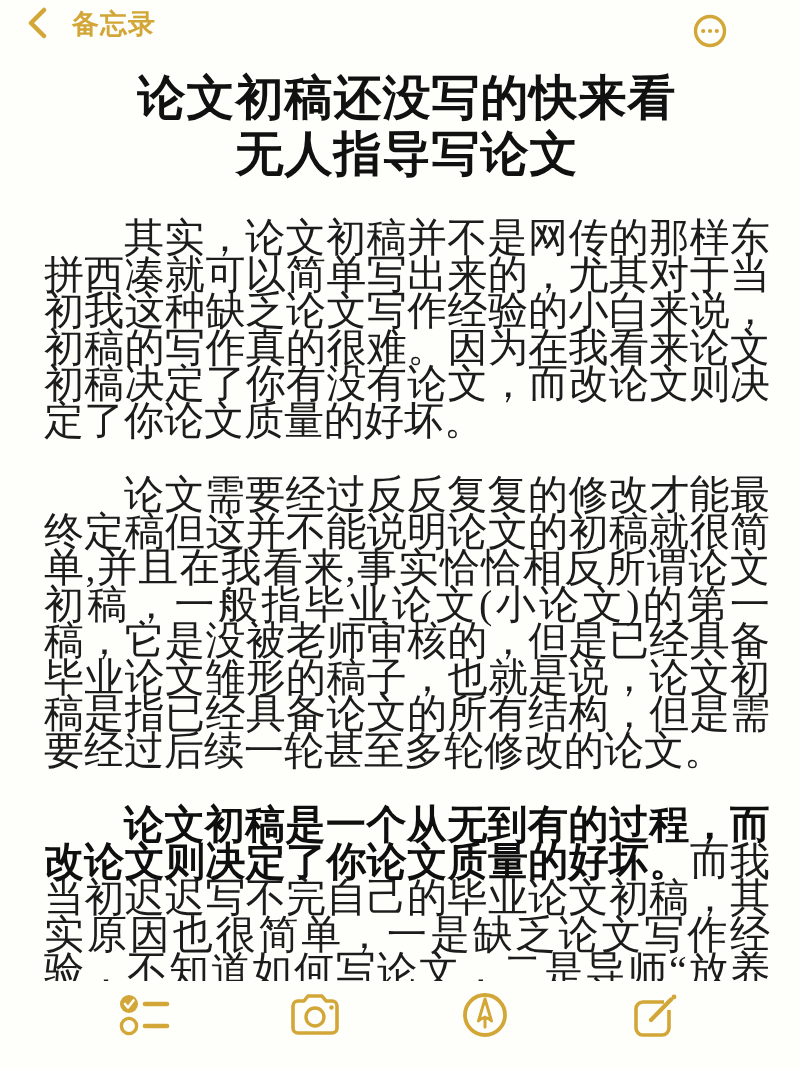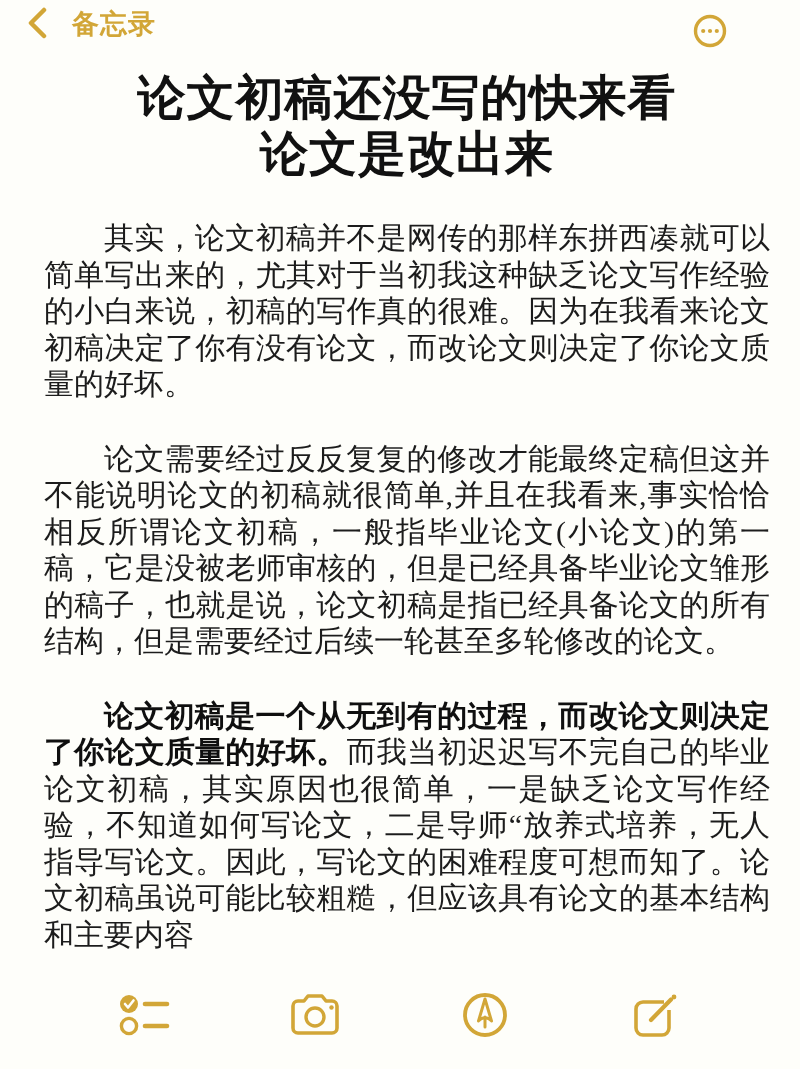--- a/index.html
+++ b/index.html
@@ -41,21 +41,21 @@
     letter-spacing:1px;
   }
   .lead{
     margin:36px 0 0 0;
     text-indent:1.4em;
     font-size:29px;line-height:36px;
     font-weight:700;color:#ae2c1f;
   }
   .para{
     margin:38px 0 0 0;
-    font-size:30px;line-height:36.5px;
+    font-size:40px;line-height:36.5px;
     text-indent:2em;
     text-align:justify;
     color:#1c1c1c;
   }
   .para .bold-lead{font-weight:700;color:#0f0f0f;}
 
   
   .toolbar{
     position:absolute;left:0;right:0;bottom:0;height:88px;
     display:flex;justify-content:space-between;align-items:flex-start;
@@ -92,21 +92,21 @@
           <circle class="gold-fill" cx="18" cy="18" r="2.1"></circle>
           <circle class="gold-fill" cx="24.8" cy="18" r="2.1"></circle>
         </svg>
       </span>
     </button>
   </header>
 
   <main class="note-content">
     <h1 class="note-title">
       <span>论文初稿还没写的快来看</span><br>
-      <span>论文是改出来</span>
+      <span>无人指导写论文</span>
     </h1>
 
 
     <p class="para">其实，论文初稿并不是网传的那样东拼西凑就可以简单写出来的，尤其对于当初我这种缺乏论文写作经验的小白来说，初稿的写作真的很难。因为在我看来论文初稿决定了你有没有论文，而改论文则决定了你论文质量的好坏。</p>
 
     <p class="para">论文需要经过反反复复的修改才能最终定稿但这并不能说明论文的初稿就很简单,并且在我看来,事实恰恰相反所谓论文初稿，一般指毕业论文(小论文)的第一稿，它是没被老师审核的，但是已经具备毕业论文雏形的稿子，也就是说，论文初稿是指已经具备论文的所有结构，但是需要经过后续一轮甚至多轮修改的论文。</p>
 
     <p class="para"><span class="bold-lead">论文初稿是一个从无到有的过程，而改论文则决定了你论文质量的好坏。</span><span>而我当初迟迟写不完自己的毕业论文初稿，其实原因也很简单，一是缺乏论文写作经验，不知道如何写论文，二是导师“放养式培养，无人指导写论文。因此，写论文的困难程度可想而知了。论文初稿虽说可能比较粗糙，但应该具有论文的基本结构和主要内容</span></p>
   </main>
 

